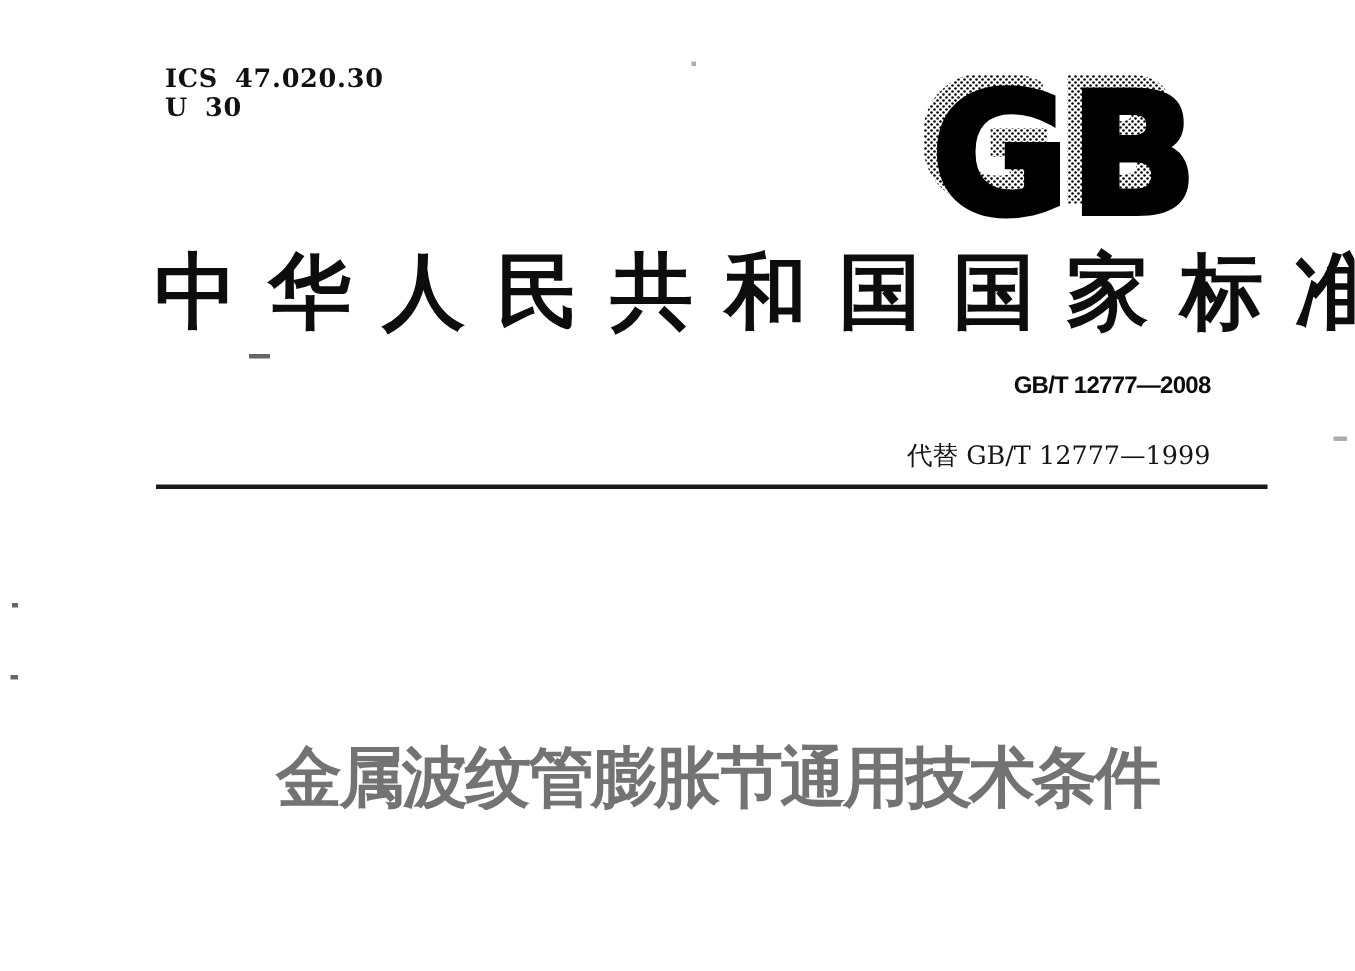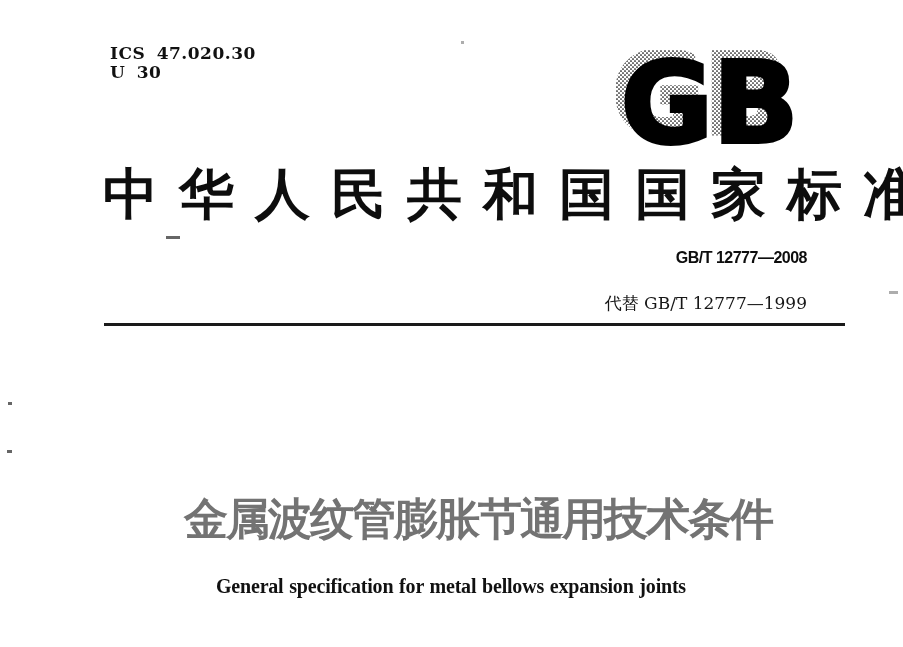--- a/index.html
+++ b/index.html
@@ -133,21 +133,20 @@
   </svg>
 
   <div class="abs heading-cn">中华人民共和国国家标准</div>
 
   <div class="abs std-number">GB/T 12777—2008</div>
   <div class="abs supersedes">代替 GB/T 12777—1999</div>
 
   <div class="abs rule"></div>
 
   <div class="abs title-zh">金属波纹管膨胀节通用技术条件</div>
-  <div class="abs title-en">General specification for metal bellows expansion joints</div>
 
   <div class="abs artifact" style="left:166px; top:236px; width:14px; height:3px;"></div>
   <div class="abs artifact" style="left:8px; top:402px; width:4px; height:3px;"></div>
   <div class="abs artifact" style="left:7px; top:450px; width:5px; height:3px;"></div>
   <div class="abs artifact light" style="left:461px; top:41px; width:3px; height:3px;"></div>
   <div class="abs artifact light" style="left:889px; top:291px; width:9px; height:3px;"></div>
 
 </div>
 
 </body></html>

